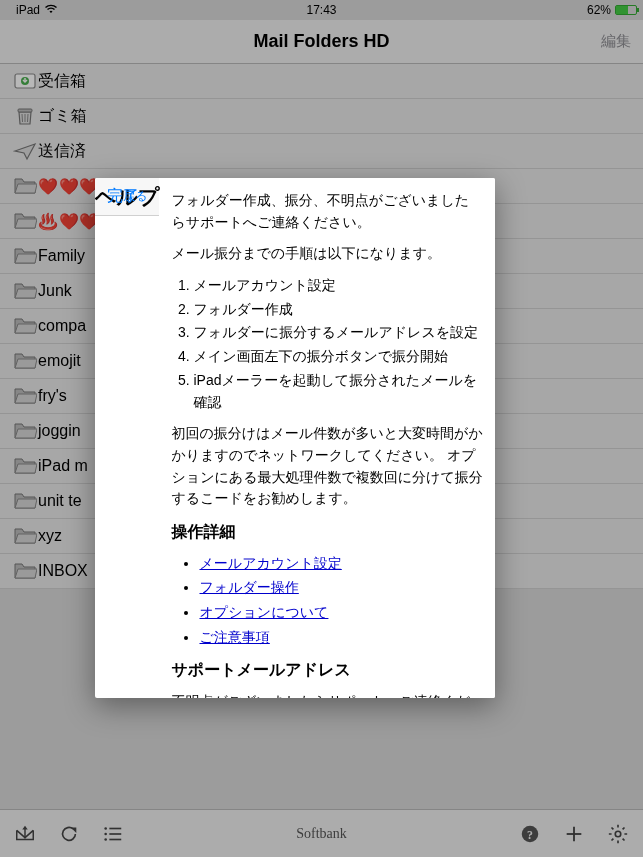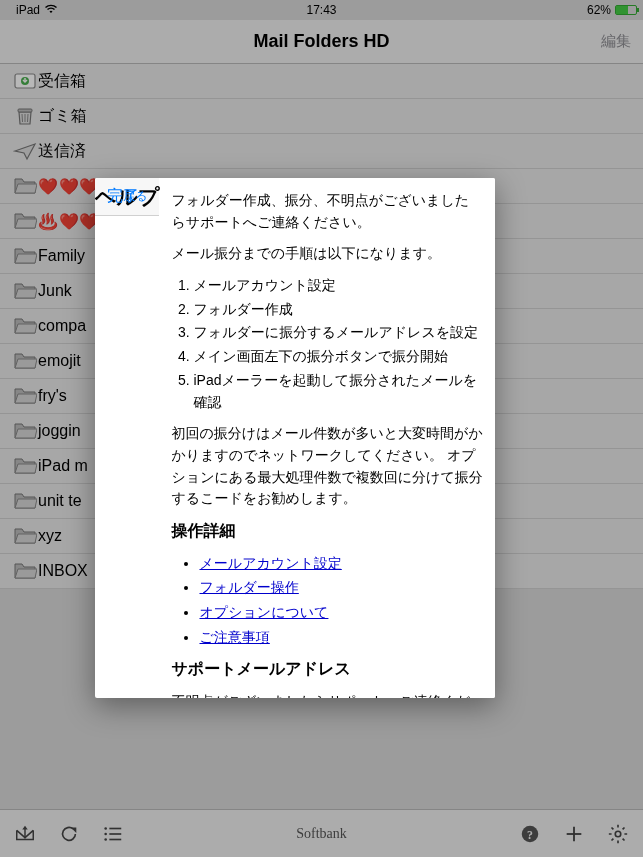--- a/index.html
+++ b/index.html
@@ -39,21 +39,21 @@
   
   .modal { position:absolute; left:95px; top:178px; width:400px; height:520px; background:#fff; box-shadow:0 8px 30px rgba(0,0,0,0.4); z-index:10; display:flex; overflow:hidden; border-radius:2px; }
   .modal-nav { height:38px; background:#f7f7f7; border-bottom:1px solid #d0d0d0; display:flex; align-items:center; justify-content:center; position:relative; flex:0 0 auto; }
   .modal-nav .done { position:absolute; left:12px; color:#007aff; font-size:16px; }
   .modal-nav .back { position:absolute; right:12px; color:#007aff; font-size:12px; }
   .modal-nav .title { font-weight:600; font-size:21px; }
   .modal-body { flex:1; overflow:hidden; padding:6px 12px 10px 12px; font-size:14px; line-height:1.55; color:#000; background:#fff; }
   .modal-body p { margin: 6px 0 10px 0; }
   .modal-body ol { margin: 4px 0 10px 0; padding-left: 22px; }
   .modal-body ol li { margin: 2px 0; }
-  .modal-body h3 { font-size:16px; font-weight:700; margin: 0 0 8px 0; font-family: Liberation Mono, monospace; }
+  .modal-body h3 { font-size:16px; font-weight:700; margin: 0 0 8px 0; }
   .modal-body ul { margin: 4px 0 10px 0; padding-left: 28px; list-style: disc; }
   .modal-body ul li { margin: 3px 0; }
   .modal-body a { color: #0000cc; text-decoration: underline; }
 </style>
 </head>
 <body>
 
 <div class="status-bar">
   <div class="status-left">
     <span>iPad</span>

